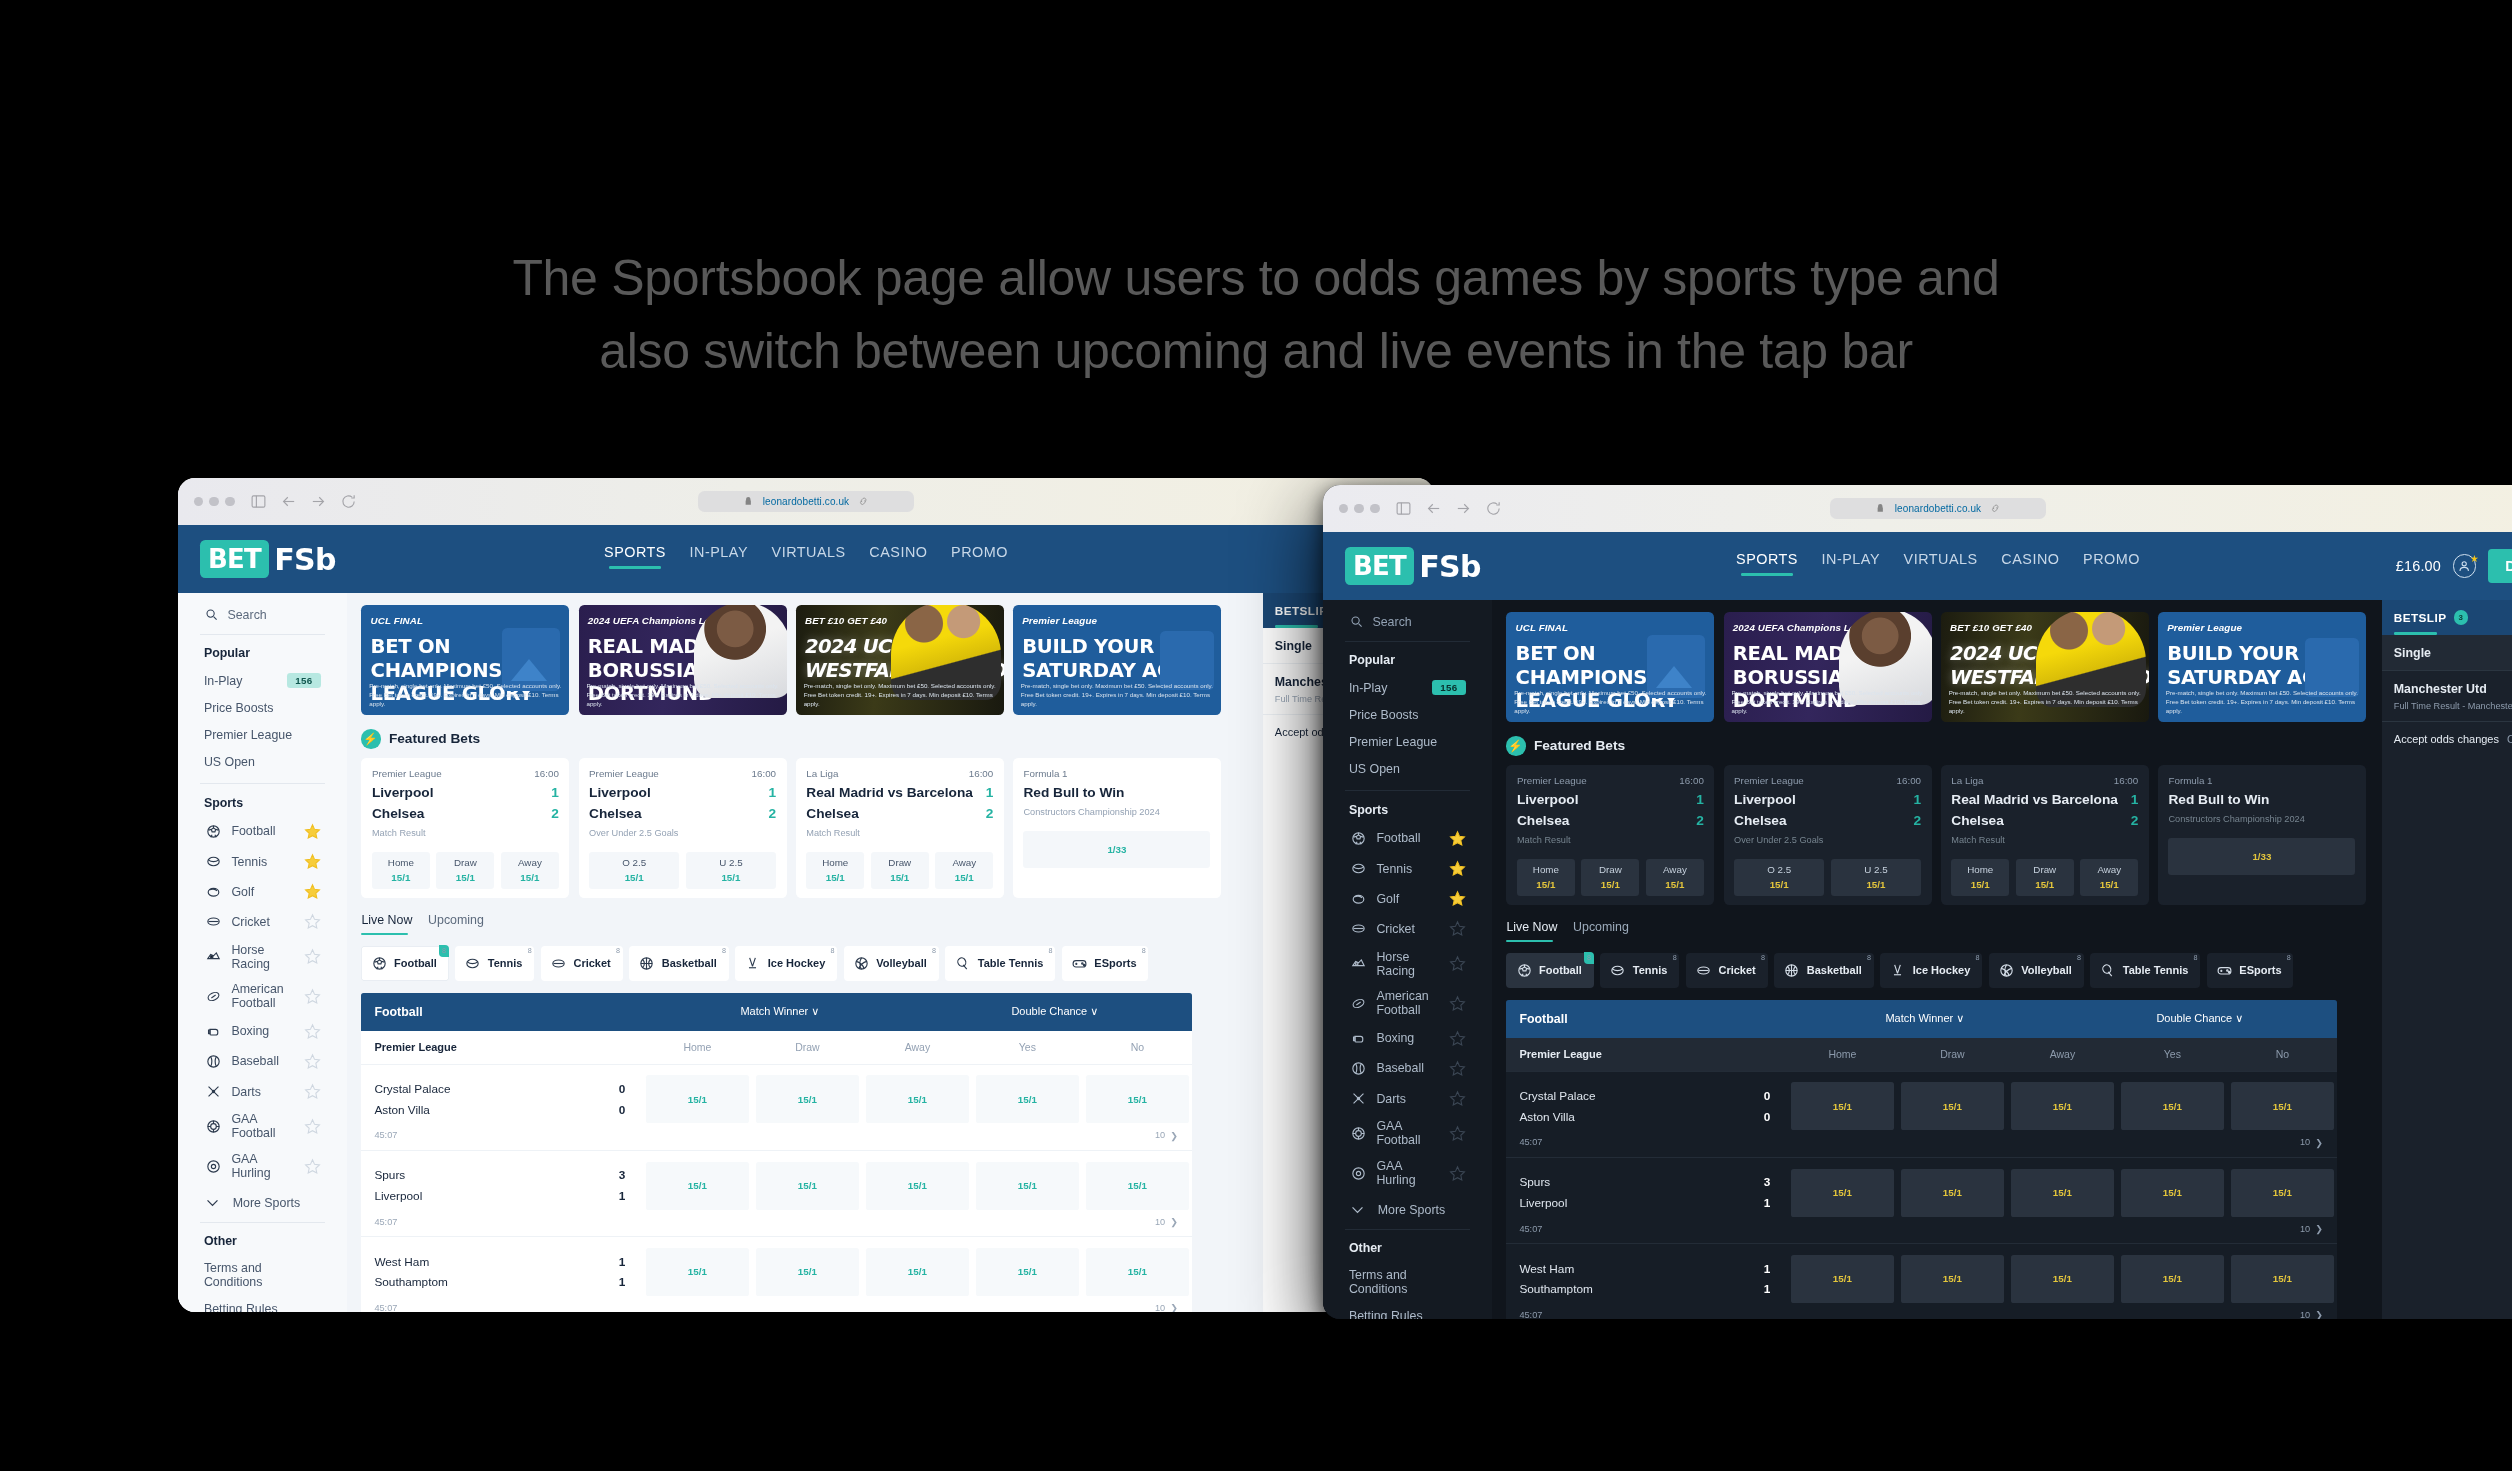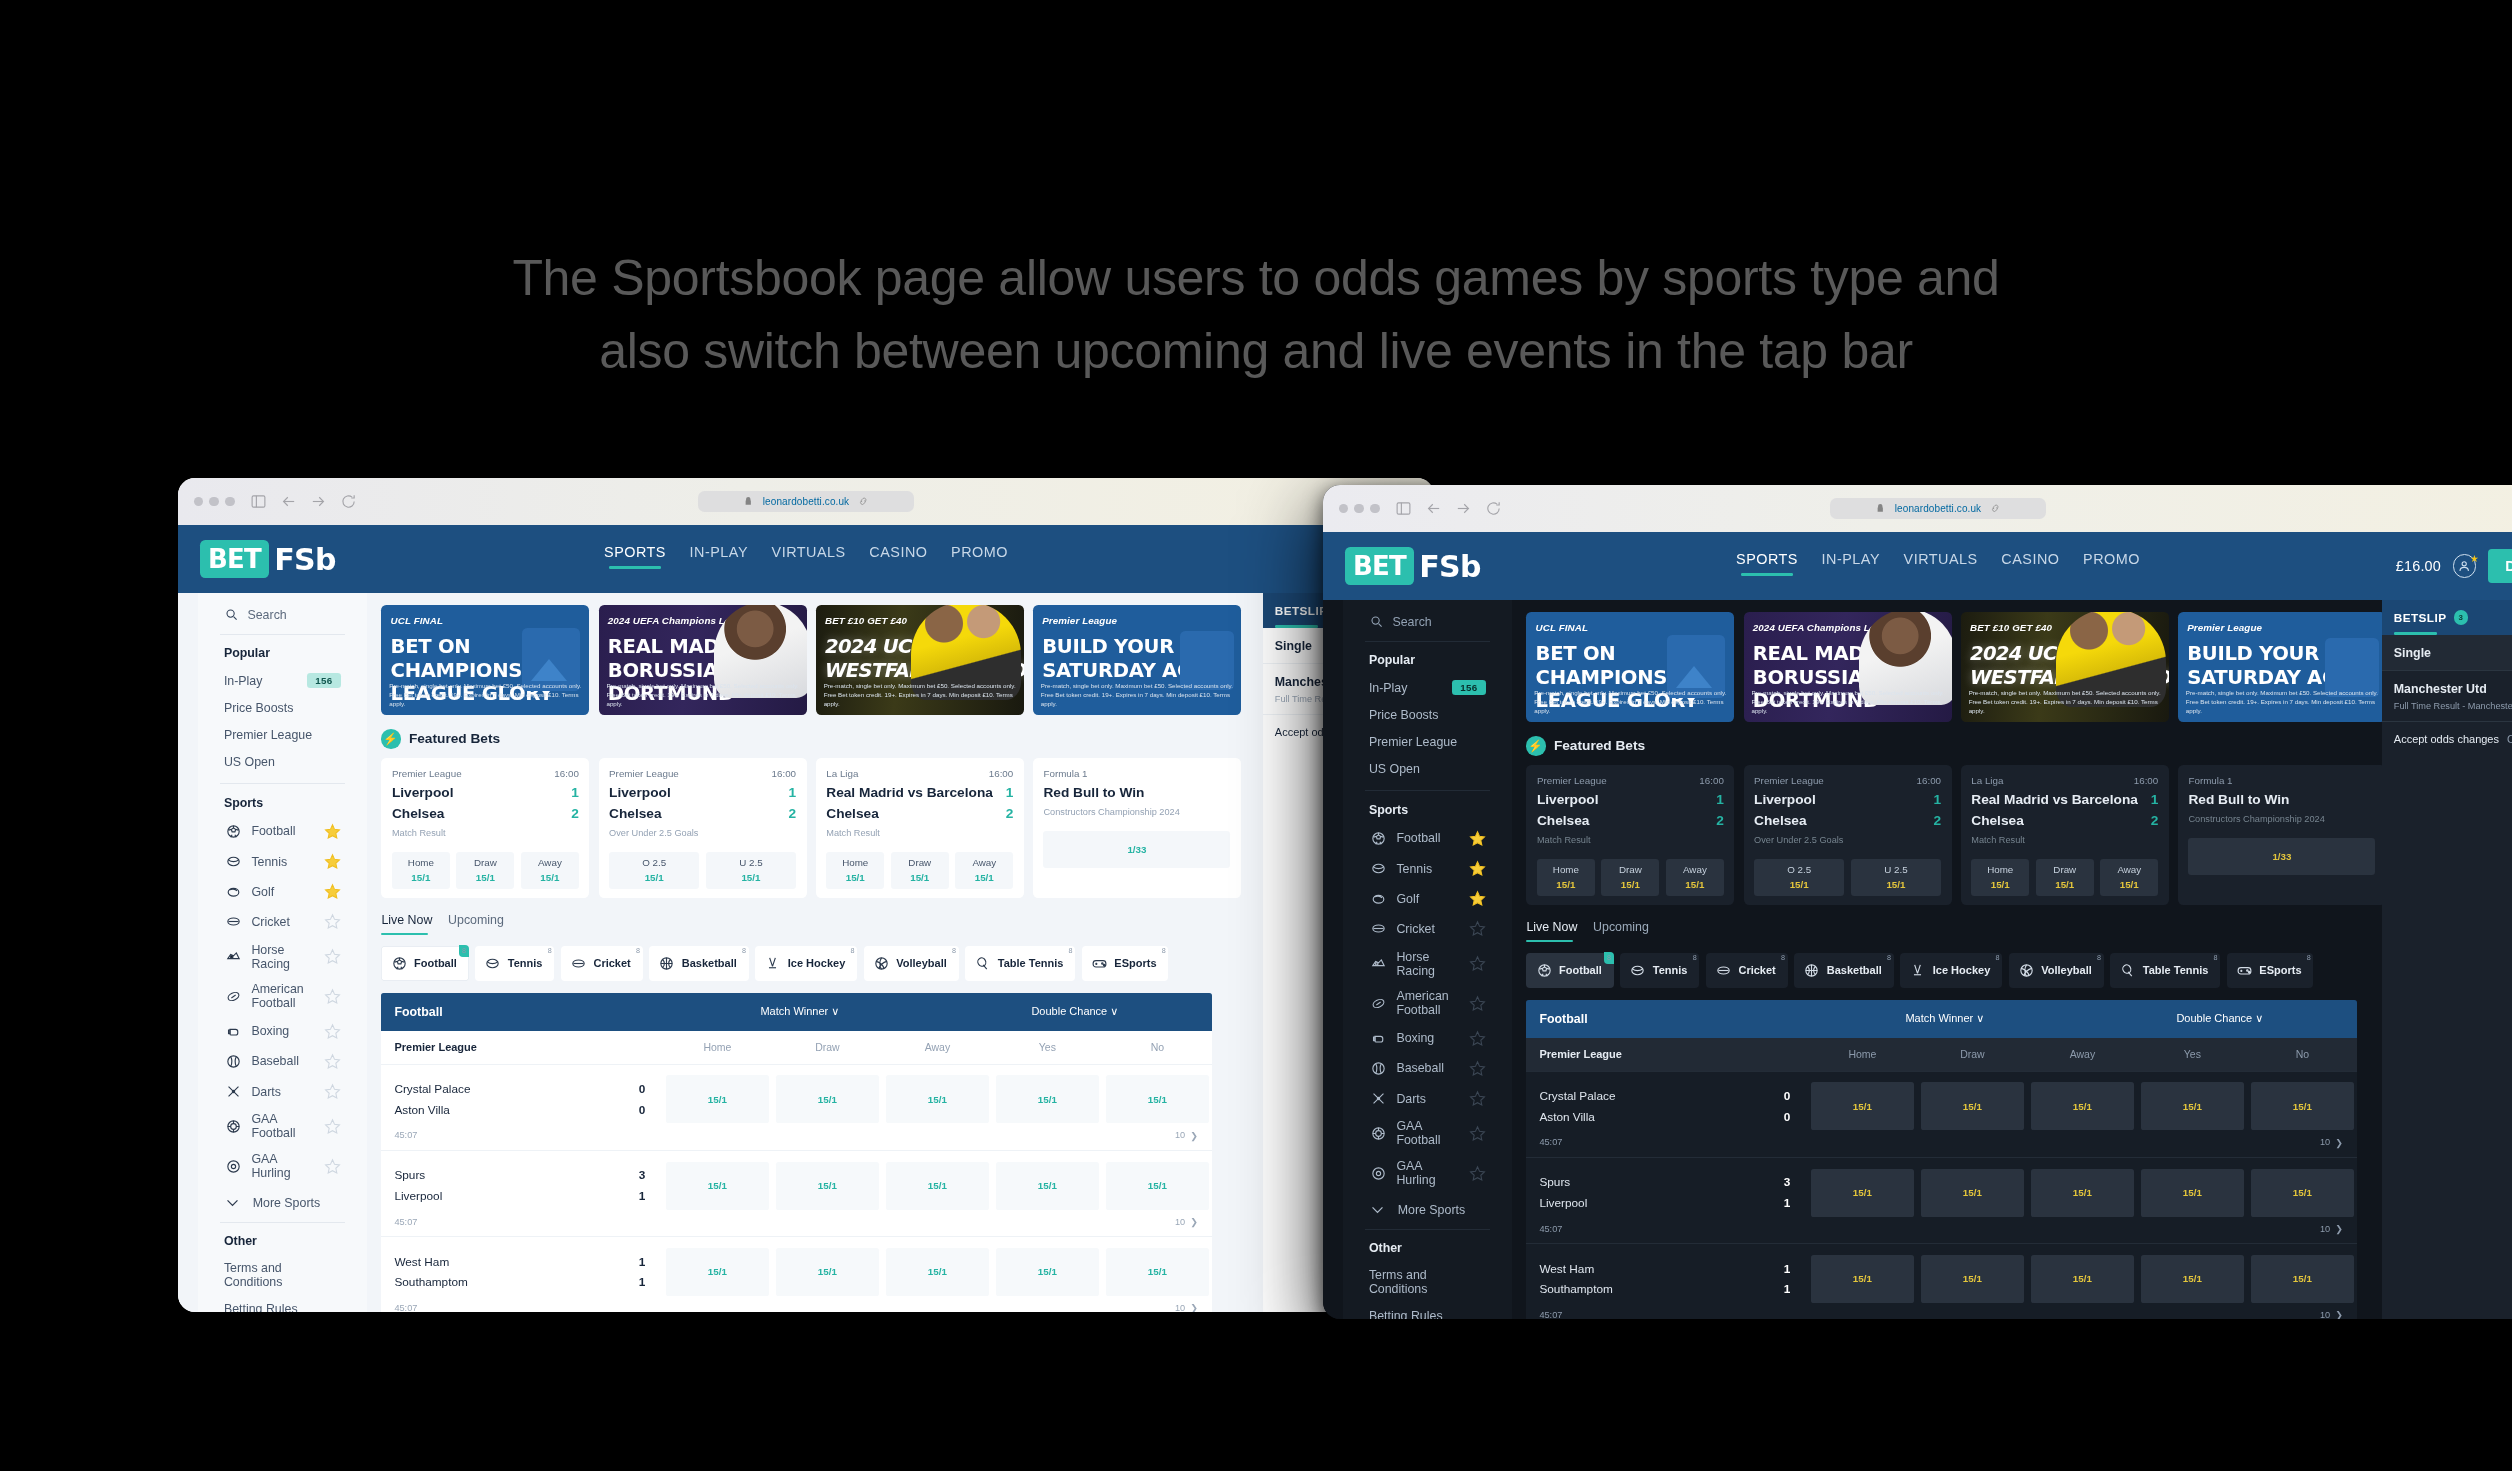--- a/index.html
+++ b/index.html
@@ -62,21 +62,21 @@
   .avatar .star { position:absolute; top:-2.6px; right:-3.3px; color:#f5c518; font-size:9.8px; }
   .dep-btn { background:#2cbfae; color:#fff; font-size:14.4px; font-weight:bold;
     padding:9.2px 17px; border-radius:3.9px; letter-spacing:0.4px; }
 
   
   .appbody { display:flex; height:calc(100% - 115px); }
   .win.light .appbody { background:#f2f5f9; }
   .win.dark  .appbody { background:#10151c; }
 
   
-  .sidebar { width:169px; flex:none; padding:0 22px;margin-left:20px; }
+  .sidebar { width:169px; flex:none; padding:0 22px; }
   .win.light .sidebar { background:#f7f9fb; }
   .win.dark  .sidebar { background:#141a22; }
   .sb-search { display:flex; align-items:center; gap:9.2px; padding:14.4px 3.9px 11.8px; }
   .sb-search svg { width:14.4px; height:14.4px; }
   .win.light .sb-search svg { stroke:#33435a; }
   .win.dark  .sb-search svg { stroke:#93a2b4; }
   .sb-search span { font-size:12.4px; }
   .win.light .sb-search span { color:#5c6a7d; }
   .win.dark  .sb-search span { color:#93a2b4; }
   .sb-rule { height:0.7px; }

